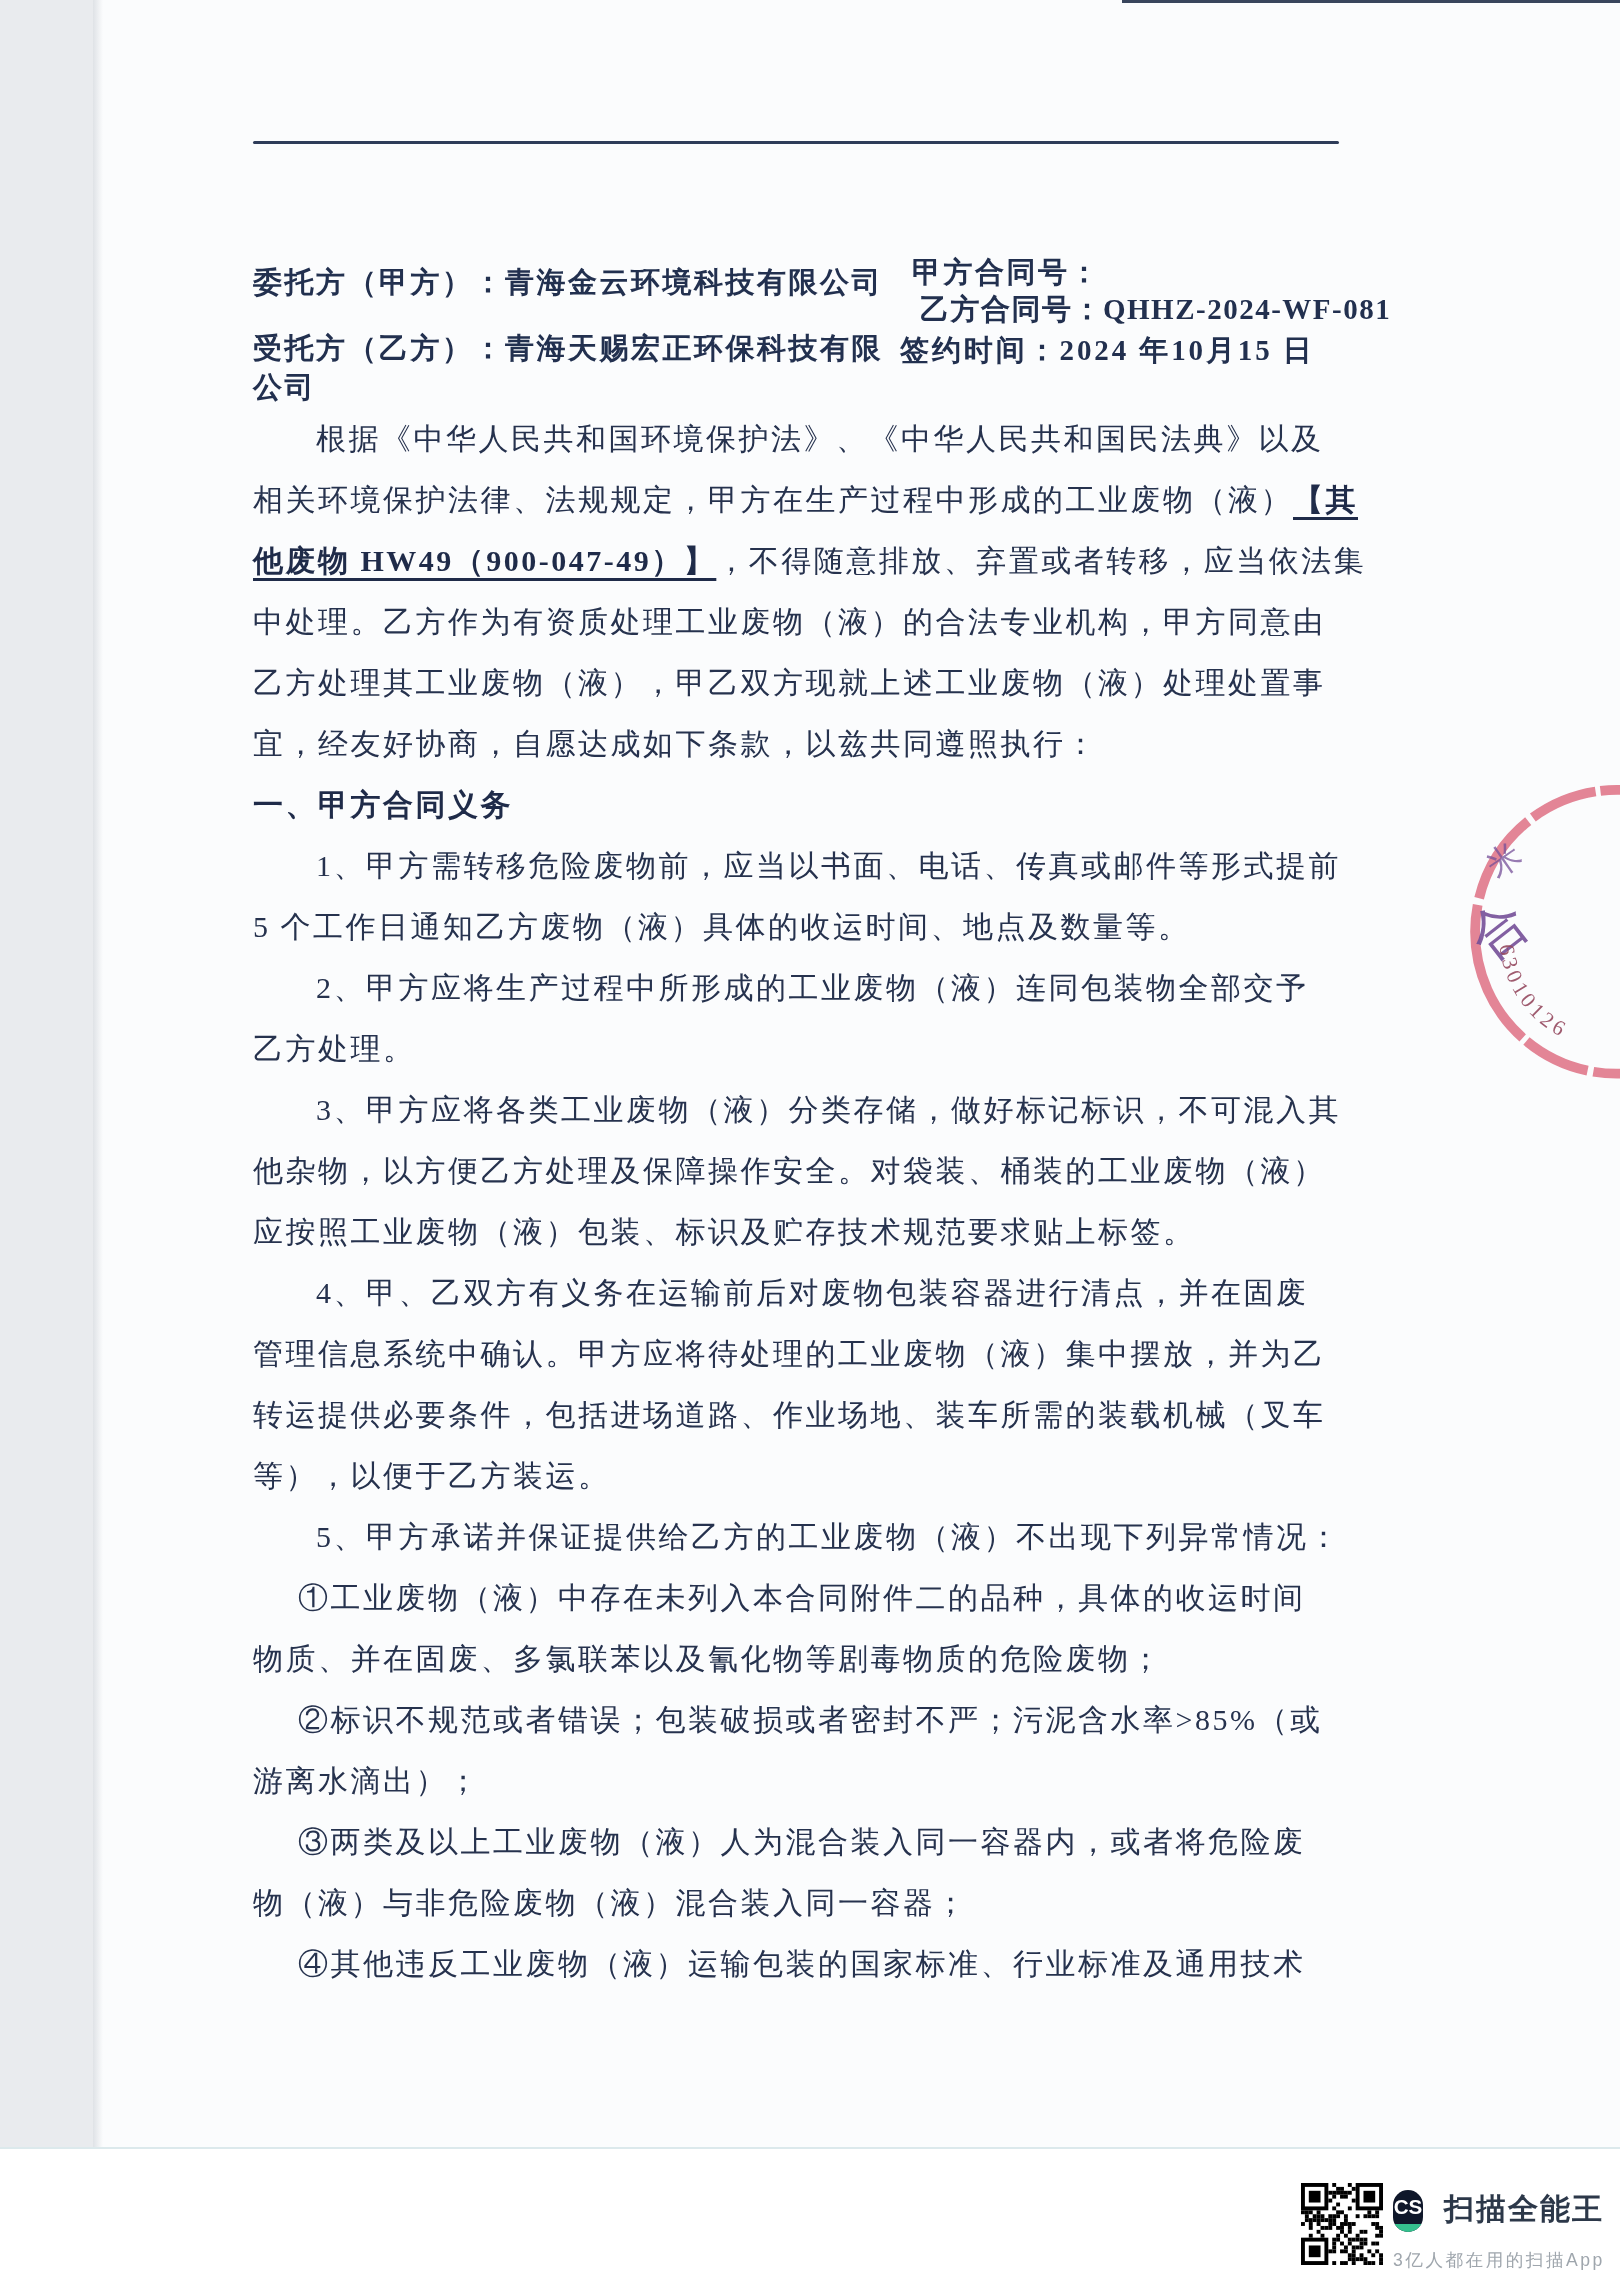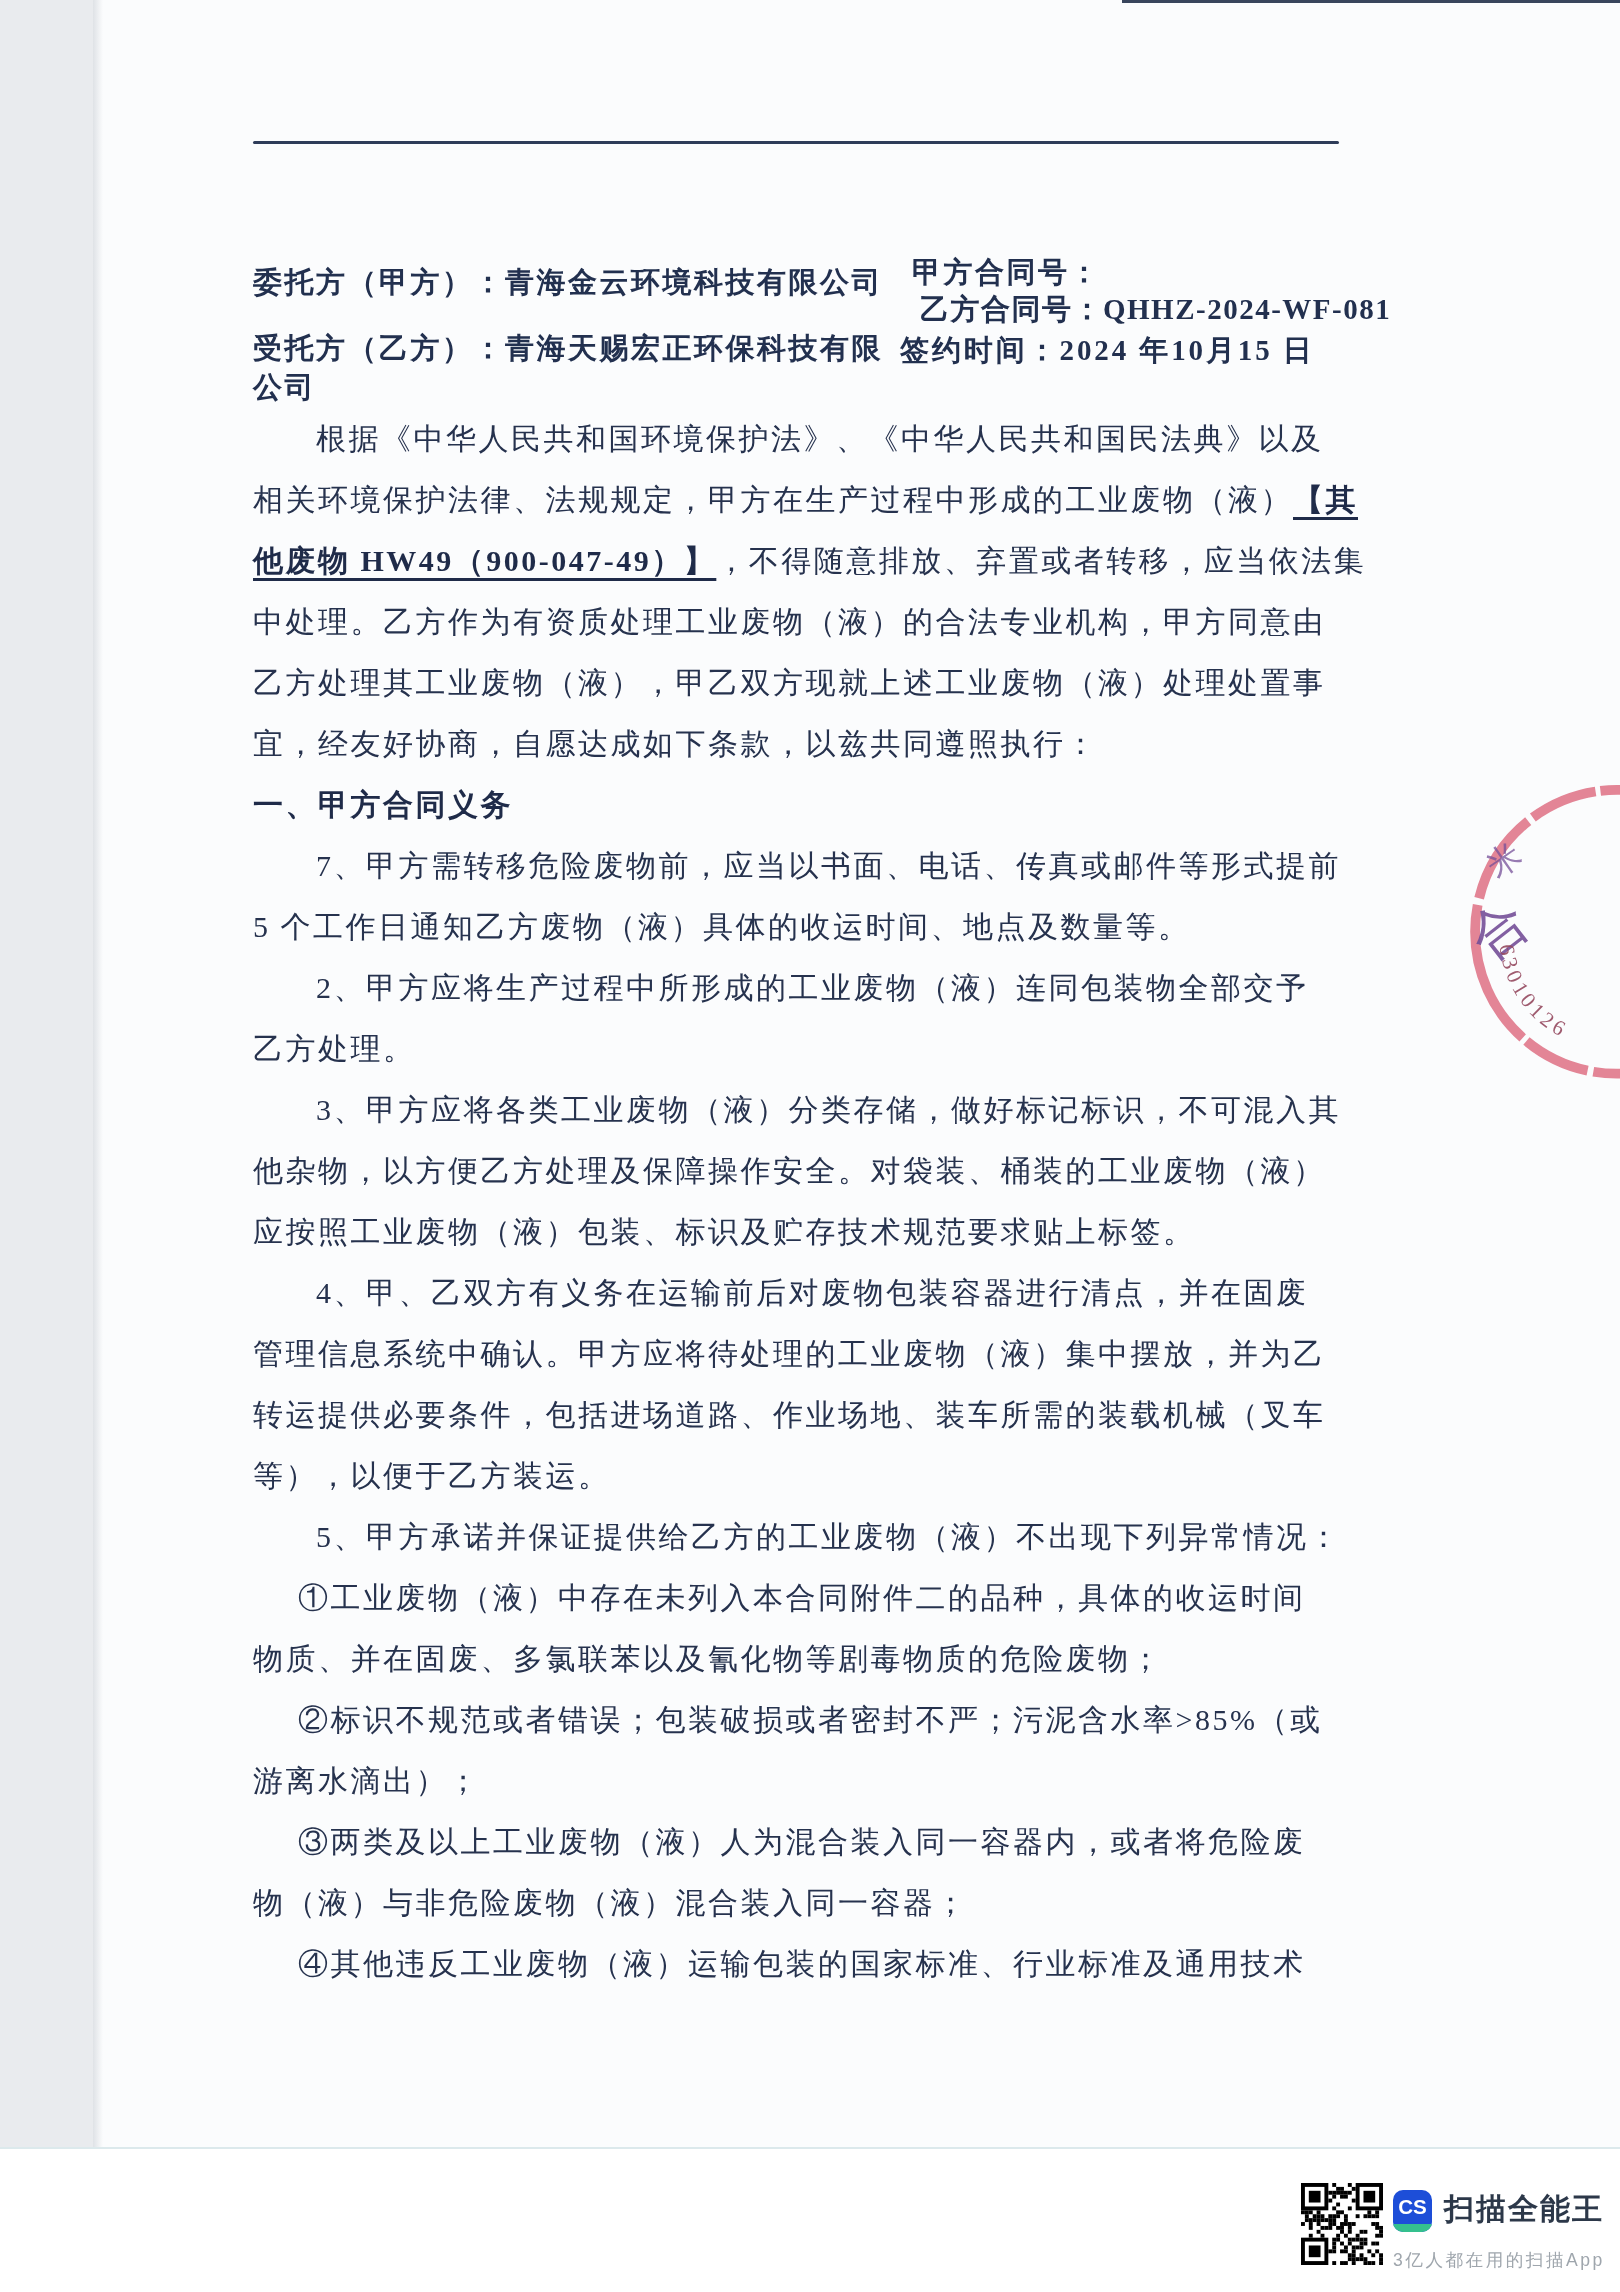--- a/index.html
+++ b/index.html
@@ -34,22 +34,22 @@
   .line{height:61px;line-height:61px;white-space:nowrap;}
   .ind1{padding-left:45px;}
   .ind2{padding-left:63px;}
   .seg-b{font-weight:bold;color:#1f2b49;}
   .seg-bu{font-weight:bold;color:#1f2b49;text-decoration:underline;
     text-underline-offset:6.9px;text-decoration-thickness:2.5px;}
 
   .stamp{position:absolute;left:1431px;top:784px;width:189px;height:323px;opacity:.92;}
 
   .qr{position:absolute;left:1301px;top:2183px;width:82px;height:82px;}
-  .cs-logo{position:absolute;left:1393px;top:2190px;width:39px;height:42px;border-radius:10px;
-    overflow:hidden;background:#1d4ed8;font-family:"Liberation Sans",sans-serif;}
+  .cs-logo{position:absolute;left:1393px;top:2190px;width:30px;height:42px;border-radius:16px;
+    overflow:hidden;background:#0f172a;font-family:"Liberation Sans",sans-serif;}
   .cs-logo .cs-txt{position:absolute;left:0;top:0;width:100%;height:34px;line-height:34px;
     text-align:center;color:#ffffff;font-weight:bold;font-size:20.6px;letter-spacing:0;}
   .cs-logo .cs-teal{position:absolute;left:0;bottom:0;width:100%;height:7.8px;background:#35c08e;}
   .app-name{position:absolute;left:1444px;top:2189px;font-size:30px;font-weight:bold;color:#2c3849;
     font-family:"Liberation Sans",sans-serif;letter-spacing:2px;white-space:nowrap;}
   .tagline{position:absolute;left:1393px;top:2236px;font-size:17.6px;color:#9fa6ad;
     font-family:"Liberation Sans",sans-serif;letter-spacing:2.5px;white-space:nowrap;margin-top:12px;}
 </style>
 </head>
 <body>
@@ -71,21 +71,21 @@
   </div>
 
   <div class="body-block">
       <div class="line ind2"><span>根据《中华人民共和国环境保护法》、《中华人民共和国民法典》以及</span></div>
       <div class="line"><span>相关环境保护法律、法规规定，甲方在生产过程中形成的工业废物（液）</span><span class="seg-bu">【其</span></div>
       <div class="line"><span class="seg-bu">他废物 HW49（900-047-49）】</span><span>，不得随意排放、弃置或者转移，应当依法集</span></div>
       <div class="line"><span>中处理。乙方作为有资质处理工业废物（液）的合法专业机构，甲方同意由</span></div>
       <div class="line"><span>乙方处理其工业废物（液），甲乙双方现就上述工业废物（液）处理处置事</span></div>
       <div class="line"><span>宜，经友好协商，自愿达成如下条款，以兹共同遵照执行：</span></div>
       <div class="line"><span class="seg-b">一、甲方合同义务</span></div>
-      <div class="line ind2"><span>7、甲方需转移危险废物前，应当以书面、电话、传真或邮件等形式提前</span></div>
+      <div class="line ind2"><span>1、甲方需转移危险废物前，应当以书面、电话、传真或邮件等形式提前</span></div>
       <div class="line"><span>5 个工作日通知乙方废物（液）具体的收运时间、地点及数量等。</span></div>
       <div class="line ind2"><span>2、甲方应将生产过程中所形成的工业废物（液）连同包装物全部交予</span></div>
       <div class="line"><span>乙方处理。</span></div>
       <div class="line ind2"><span>3、甲方应将各类工业废物（液）分类存储，做好标记标识，不可混入其</span></div>
       <div class="line"><span>他杂物，以方便乙方处理及保障操作安全。对袋装、桶装的工业废物（液）</span></div>
       <div class="line"><span>应按照工业废物（液）包装、标识及贮存技术规范要求贴上标签。</span></div>
       <div class="line ind2"><span>4、甲、乙双方有义务在运输前后对废物包装容器进行清点，并在固废</span></div>
       <div class="line"><span>管理信息系统中确认。甲方应将待处理的工业废物（液）集中摆放，并为乙</span></div>
       <div class="line"><span>转运提供必要条件，包括进场道路、作业场地、装车所需的装载机械（叉车</span></div>
       <div class="line"><span>等），以便于乙方装运。</span></div>

